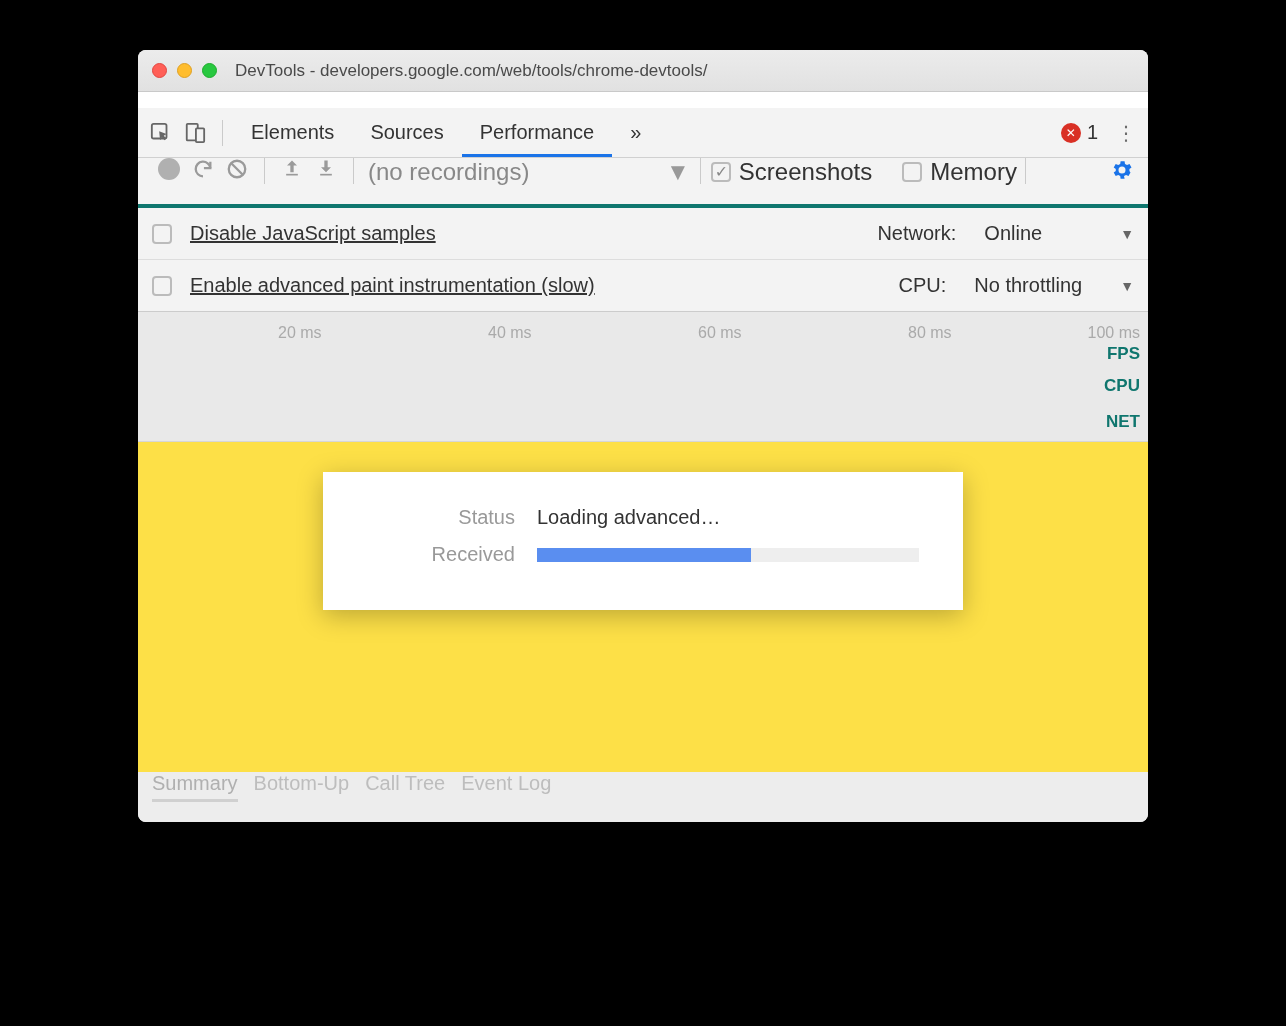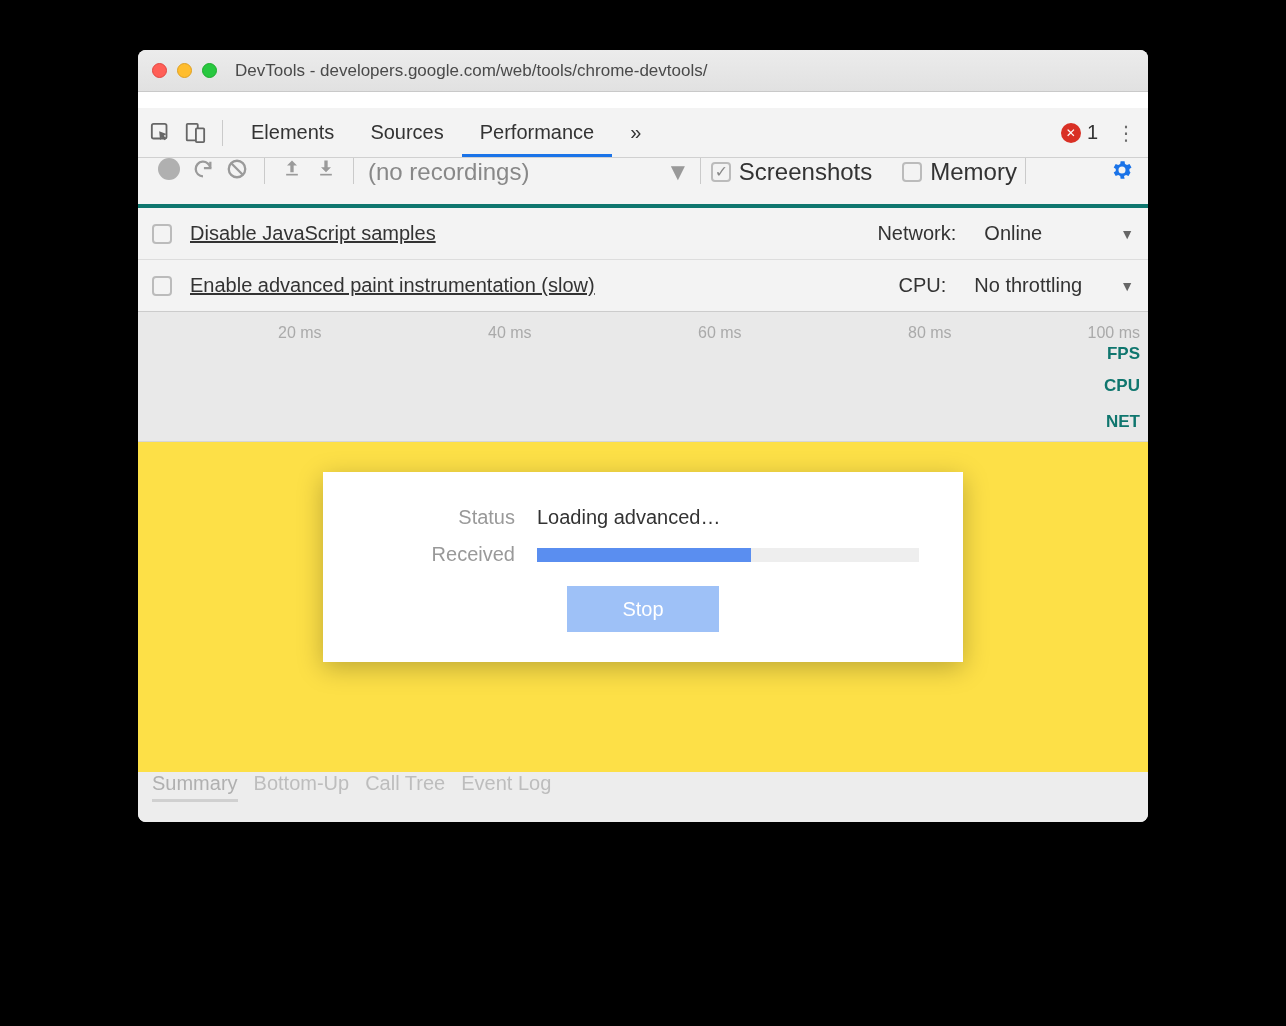--- a/index.html
+++ b/index.html
@@ -267,21 +267,20 @@
       <div class="mrow">
         <div class="mlbl">Status</div>
         <div class="mval">Loading advanced…</div>
       </div>
       <div class="mrow">
         <div class="mlbl">Received</div>
         <div class="pbar">
           <div class="pfill" style="width: 56%;"></div>
         </div>
       </div>
-      <button class="stop-btn">Stop</button>
     </div>
   </div>
 
   <div class="bottom-tabs">
     <span class="btab sel">Summary</span>
     <span class="btab">Bottom-Up</span>
     <span class="btab">Call Tree</span>
     <span class="btab">Event Log</span>
   </div>
 

